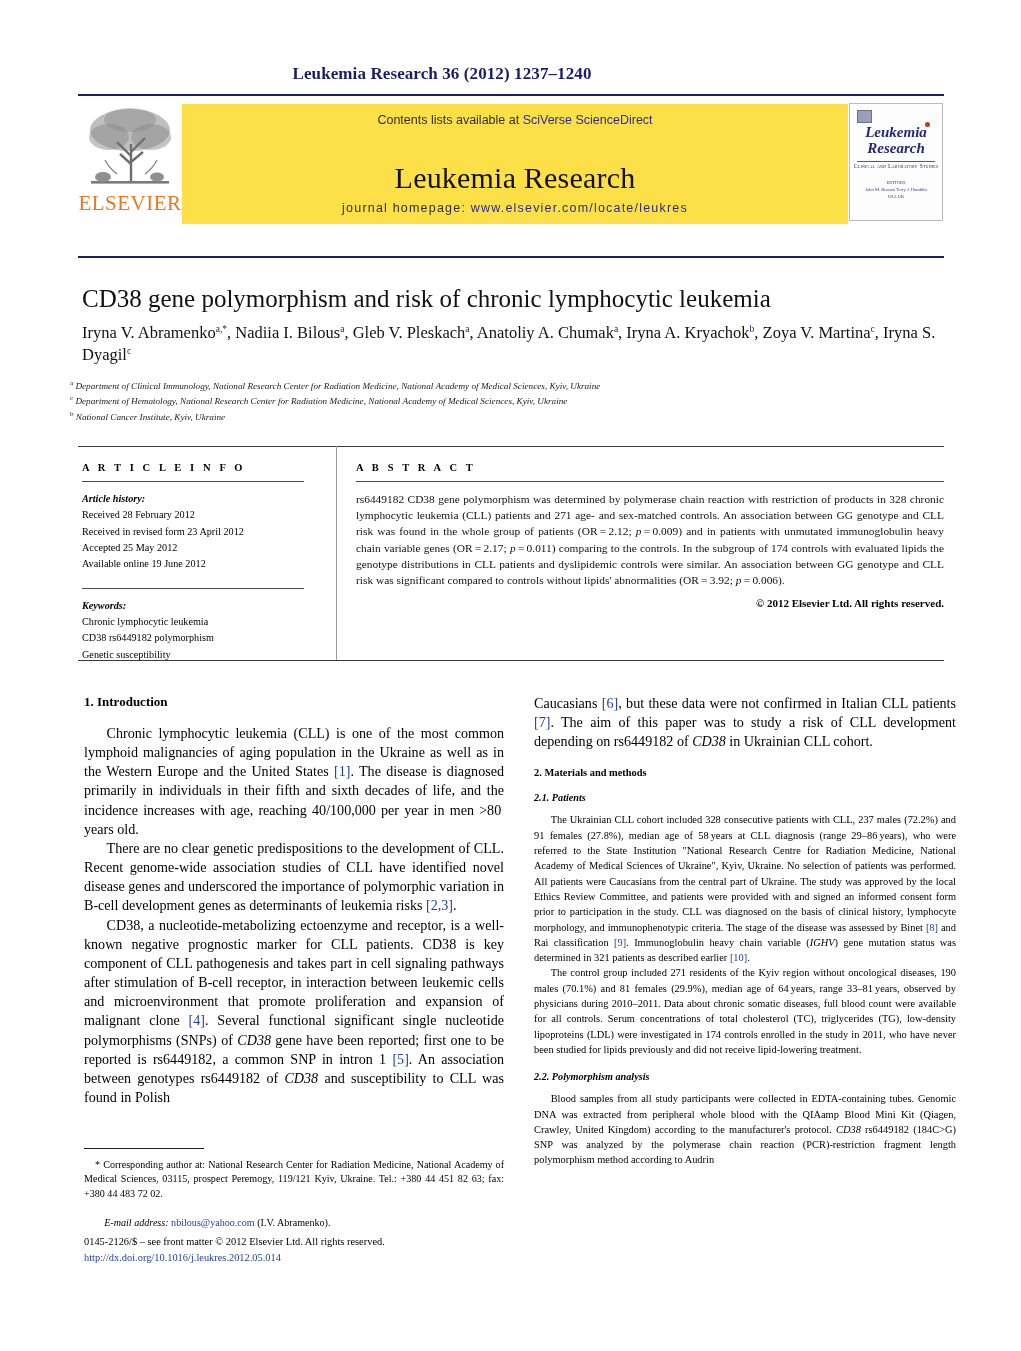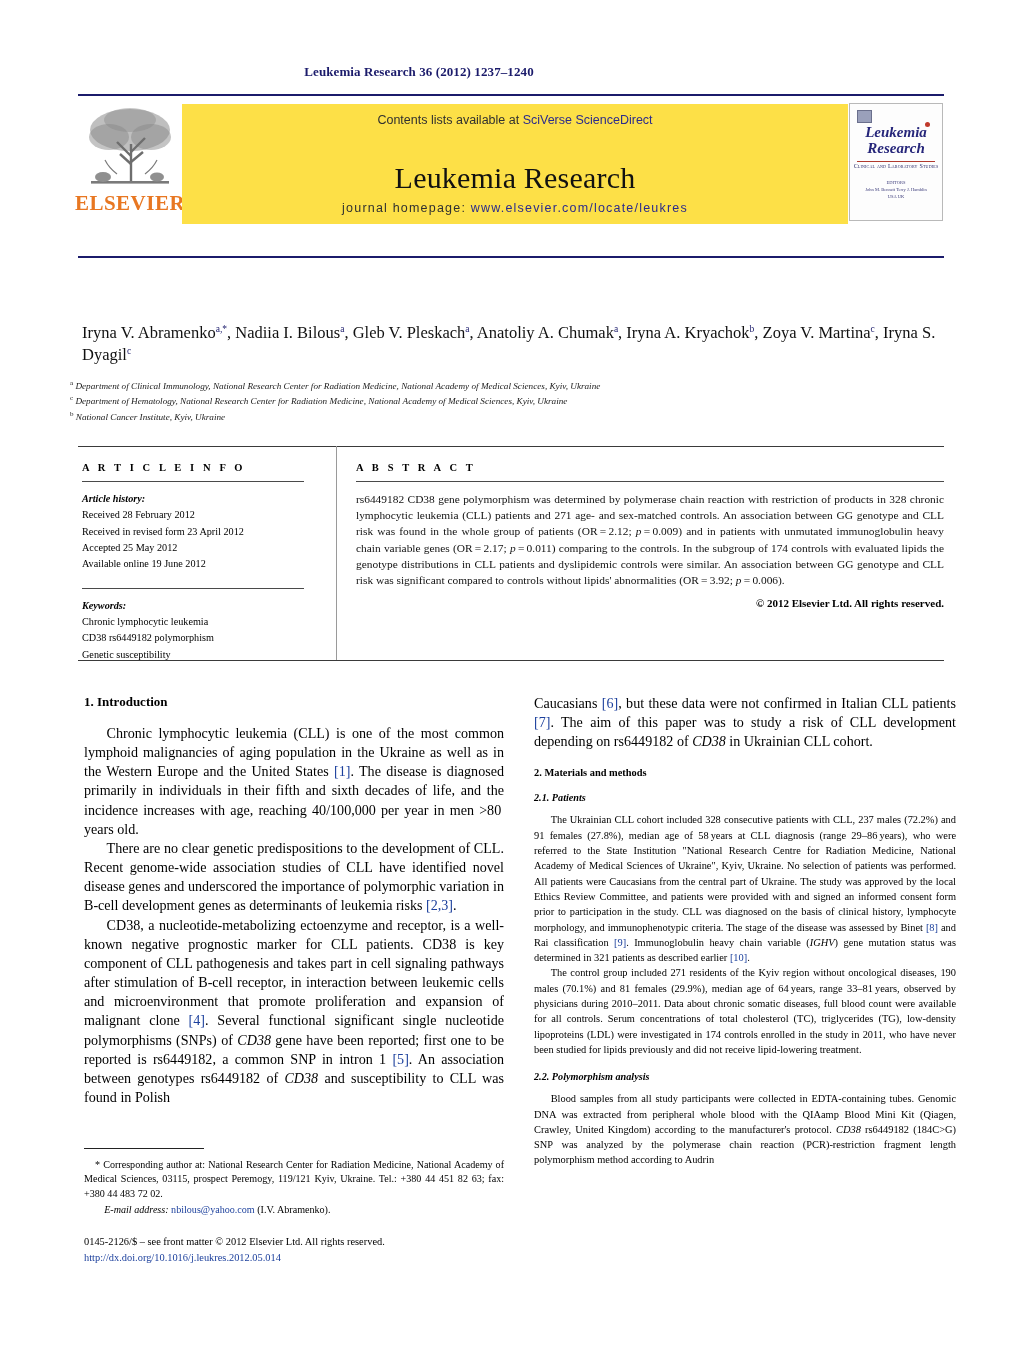--- a/index.html
+++ b/index.html
@@ -23,23 +23,24 @@
 
   
   .running-head {
     position: absolute;
     top: 64px;
     left: 0;
     width: 838px;
     text-align: center;
     font-family: "Liberation Serif", serif;
     font-weight: bold;
-    font-size: 13px;
+    font-size: 17px;
     letter-spacing: .1px;
     color: #1b1b6b;
+    padding-left: 23px;
   }
 
   
   .banner {
     position: absolute;
     top: 94px;
     left: 78px;
     width: 866px;
     border-top: 2.2px solid #1b1b6b;
     display: flex;
@@ -47,21 +48,20 @@
     height: 134px;
   }
   .banner-logo {
     width: 104px;
     flex: none;
     padding-top: 8px;
     display: flex;
     flex-direction: column;
     align-items: center;
     justify-content: flex-start;
-    font-weight: bold;
   }
   .tree-svg { display:block; }
   .elsevier-word {
     font-family: "Liberation Serif", serif;
     font-size: 21px;
     letter-spacing: .5px;
     color: #e87722;
     line-height: 1;
     margin-top: 1px;
   }
@@ -350,21 +350,21 @@
     top: 1158px;
     left: 84px;
     width: 420px;
     font-size: 10.1px;
     line-height: 1.43;
     text-align: justify;
   }
   .footnotes .fn-first { text-indent: 1.1em; }
   .footnotes .email-line {
     text-indent: 2.0em;
-    margin-top: 2px;
+    margin-top: 15px;
   }
   .footnotes .email-label { font-style: italic; }
   .footnotes .email { color: #1b3f9c; }
   .imprint {
     position: absolute;
     top: 1234px;
     left: 84px;
     width: 500px;
     font-size: 10.4px;
     line-height: 1.5;
@@ -431,20 +431,21 @@
         <div class="cover-meta">
           <div>EDITORS</div>
           <div>John M. Bennett        Terry J. Hamblin</div>
           <div>USA                              UK</div>
         </div>
       </div>
     </div>
   </div>
 
   <div class="title-rule"></div>
+  <div class="article-title">CD38 gene polymorphism and risk of chronic lymphocytic leukemia</div>
   <div class="authors">Iryna V. Abramenko<sup>a,*</sup>, Nadiia I. Bilous<sup>a</sup>, Gleb V. Pleskach<sup>a</sup>, Anatoliy A. Chumak<sup>a</sup>, Iryna A. Kryachok<sup>b</sup>, Zoya V. Martina<sup>c</sup>, Iryna S. Dyagil<sup>c</sup></div>
 
   <div class="affiliations">
     <div><sup>a</sup> <span>Department of Clinical Immunology, National Research Center for Radiation Medicine, National Academy of Medical Sciences, Kyiv, Ukraine</span></div>
     <div><sup>c</sup> <span>Department of Hematology, National Research Center for Radiation Medicine, National Academy of Medical Sciences, Kyiv, Ukraine</span></div>
     <div><sup>b</sup> <span>National Cancer Institute, Kyiv, Ukraine</span></div>
   </div>
 
   <div class="info-rule-top"></div>
   <div class="vert-rule"></div>

